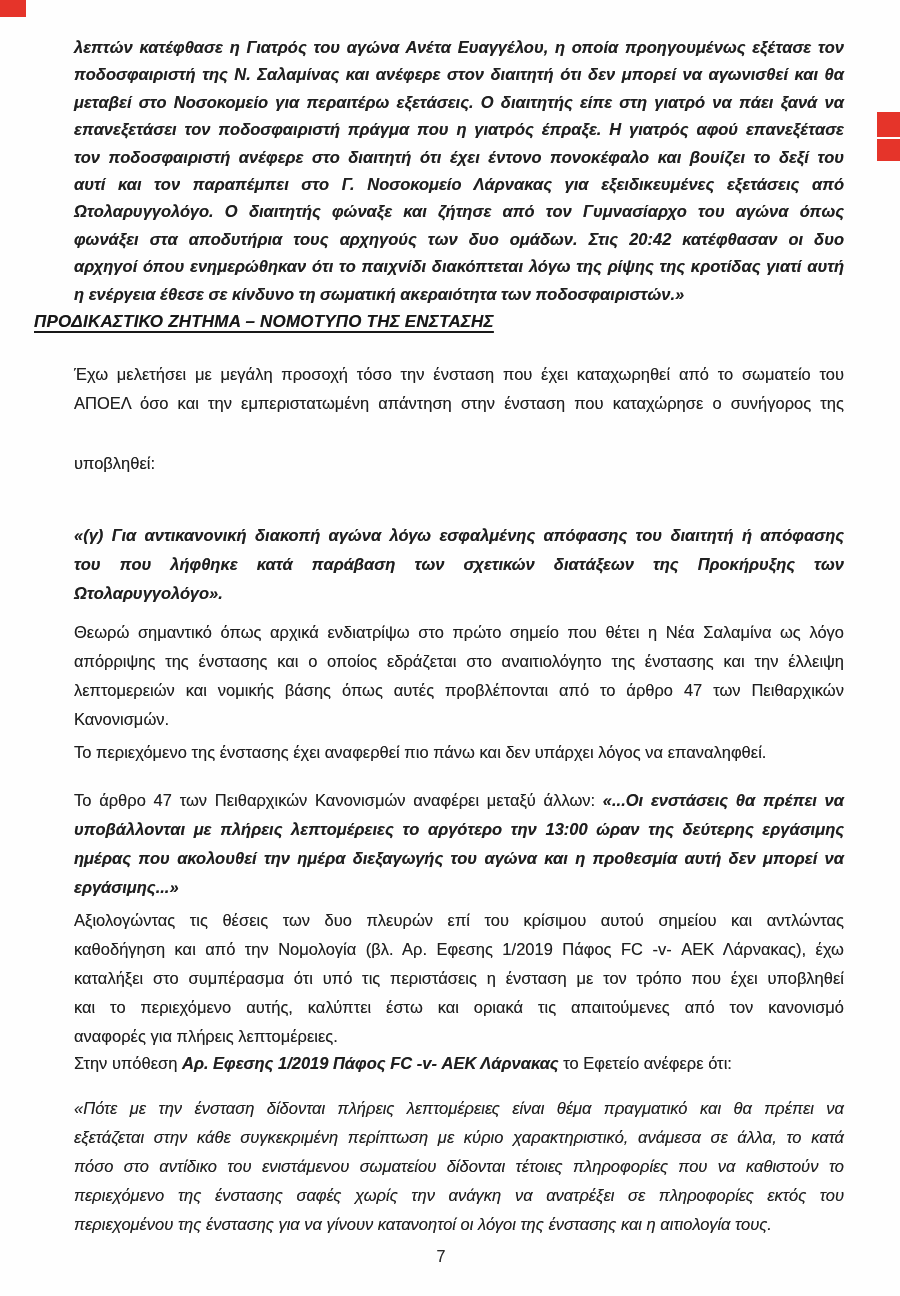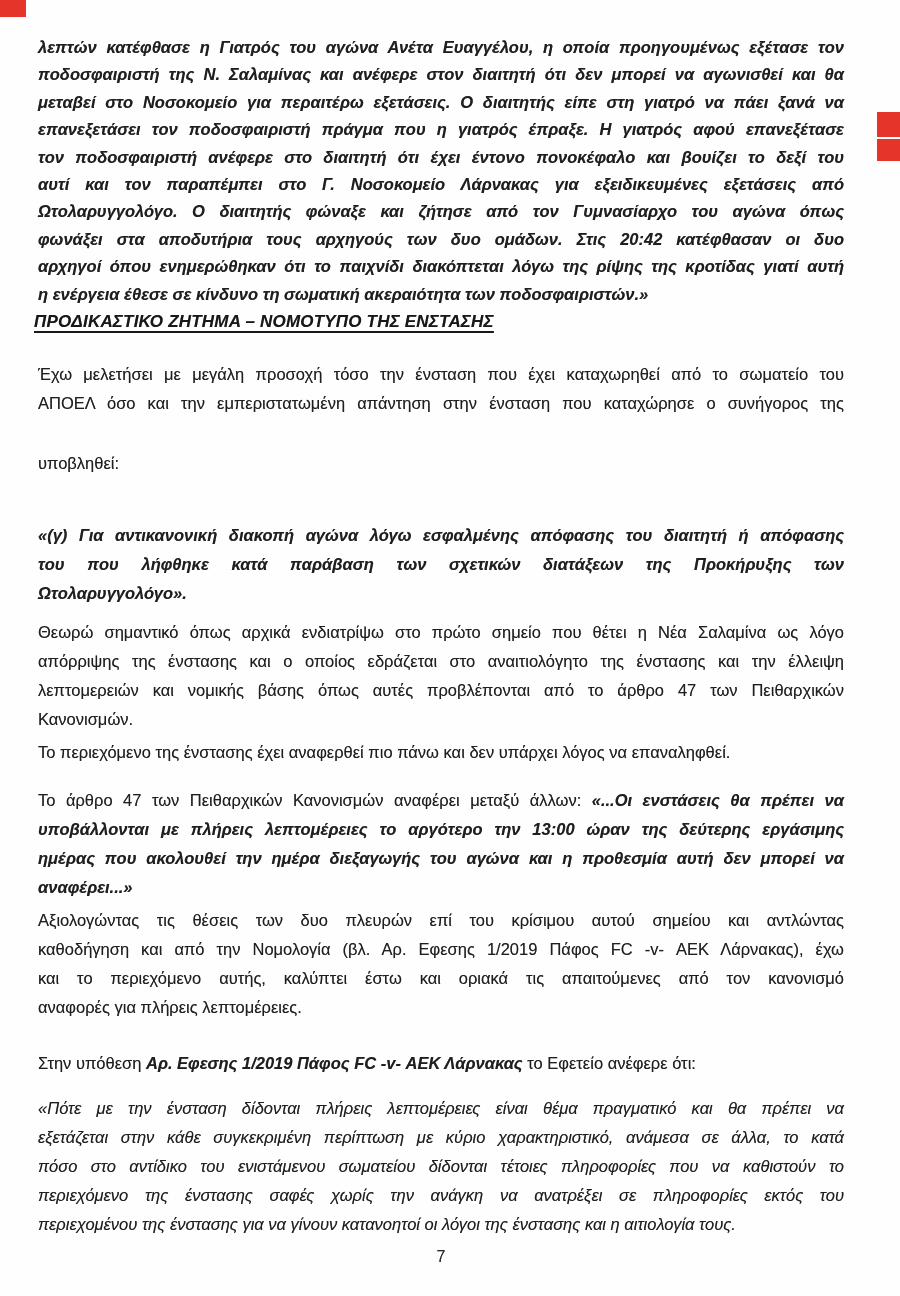--- a/index.html
+++ b/index.html
@@ -16,21 +16,21 @@
     color: #1f1f1f;
     text-shadow: 0 0 0.6px rgba(45,45,45,0.55);
   }
   .para {
     position: absolute;
     left: 38px;
     width: 806px;
     font-size: 16.5px;
     line-height: 29px;
   }
-  .line { text-align: justify; text-align-last: justify; }
+  .line { text-align: justify; text-align-last: justify; margin-left: 36px; }
   .line.last { text-align-last: left; }
   .bold-italic { font-weight: bold; font-style: italic; }
   .italic { font-style: italic; }
   .regular { font-weight: normal; font-style: normal; }
   .run-bi { font-weight: bold; font-style: italic; }
   .run-r  { font-weight: normal; font-style: normal; }
   .doc-heading {
     position: absolute;
     left: 34px;
     top: 312px;
@@ -99,25 +99,26 @@
         <div class="line">λεπτομερειών και νομικής βάσης όπως αυτές προβλέπονται από το άρθρο 47 των Πειθαρχικών</div>
         <div class="line last">Κανονισμών.</div>
       </div>
       <div class="para regular" style="top: 738px; line-height: 29px;">
         <div class="line last">Το περιεχόμενο της ένστασης έχει αναφερθεί πιο πάνω και δεν υπάρχει λόγος να επαναληφθεί.</div>
       </div>
       <div class="para regular" style="top: 786px; line-height: 29px;">
         <div class="line"><span class="run-r">Το άρθρο 47 των Πειθαρχικών Κανονισμών αναφέρει μεταξύ άλλων: </span><span class="run-bi">«...Οι ενστάσεις θα πρέπει να</span></div>
         <div class="line"><span class="run-bi">υποβάλλονται με πλήρεις λεπτομέρειες το αργότερο την 13:00 ώραν της δεύτερης εργάσιμης</span></div>
         <div class="line"><span class="run-bi">ημέρας που ακολουθεί την ημέρα διεξαγωγής του αγώνα και η προθεσμία αυτή δεν μπορεί να</span></div>
-        <div class="line last"><span class="run-bi">αναφέρει...»</span></div>
+        <div class="line last"><span class="run-bi">εργάσιμης...»</span></div>
       </div>
       <div class="para regular" style="top: 906px; line-height: 29px;">
         <div class="line">Αξιολογώντας τις θέσεις των δυο πλευρών επί του κρίσιμου αυτού σημείου και αντλώντας</div>
         <div class="line">καθοδήγηση και από την Νομολογία (βλ. Αρ. Εφεσης 1/2019 Πάφος FC -v- ΑΕΚ Λάρνακας), έχω</div>
+        <div class="line">καταλήξει στο συμπέρασμα ότι υπό τις περιστάσεις η ένσταση με τον τρόπο που έχει υποβληθεί</div>
         <div class="line">και το περιεχόμενο αυτής, καλύπτει έστω και οριακά τις απαιτούμενες από τον κανονισμό</div>
         <div class="line last">αναφορές για πλήρεις λεπτομέρειες.</div>
       </div>
       <div class="para regular" style="top: 1049px; line-height: 29px;">
         <div class="line last"><span class="run-r">Στην υπόθεση </span><span class="run-bi">Αρ. Εφεσης 1/2019 Πάφος FC -v- ΑΕΚ Λάρνακας</span><span class="run-r"> το Εφετείο ανέφερε ότι:</span></div>
       </div>
       <div class="para italic" style="top: 1094px; line-height: 29px;">
         <div class="line">«Πότε με την ένσταση δίδονται πλήρεις λεπτομέρειες είναι θέμα πραγματικό και θα πρέπει να</div>
         <div class="line">εξετάζεται στην κάθε συγκεκριμένη περίπτωση με κύριο χαρακτηριστικό, ανάμεσα σε άλλα, το κατά</div>
         <div class="line">πόσο στο αντίδικο του ενιστάμενου σωματείου δίδονται τέτοιες πληροφορίες που να καθιστούν το</div>

